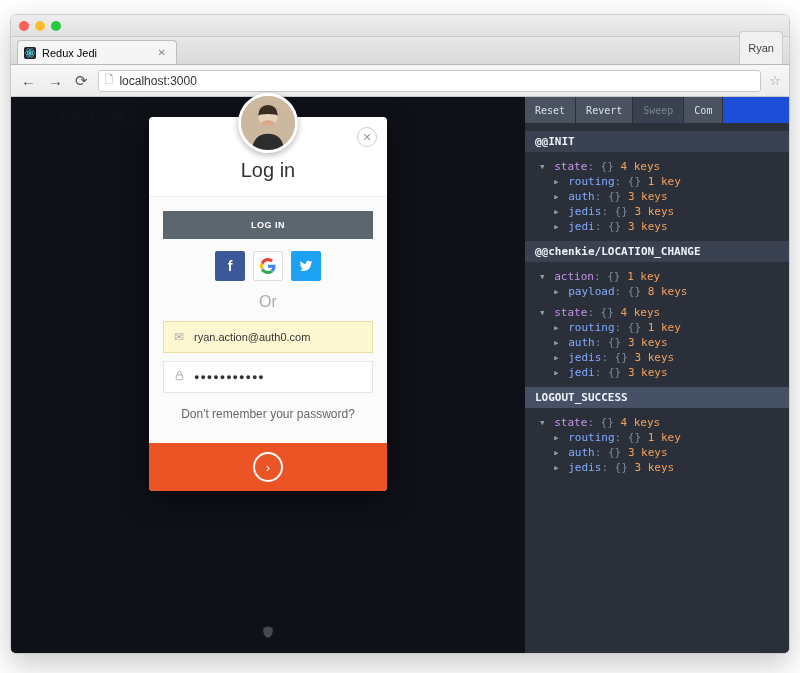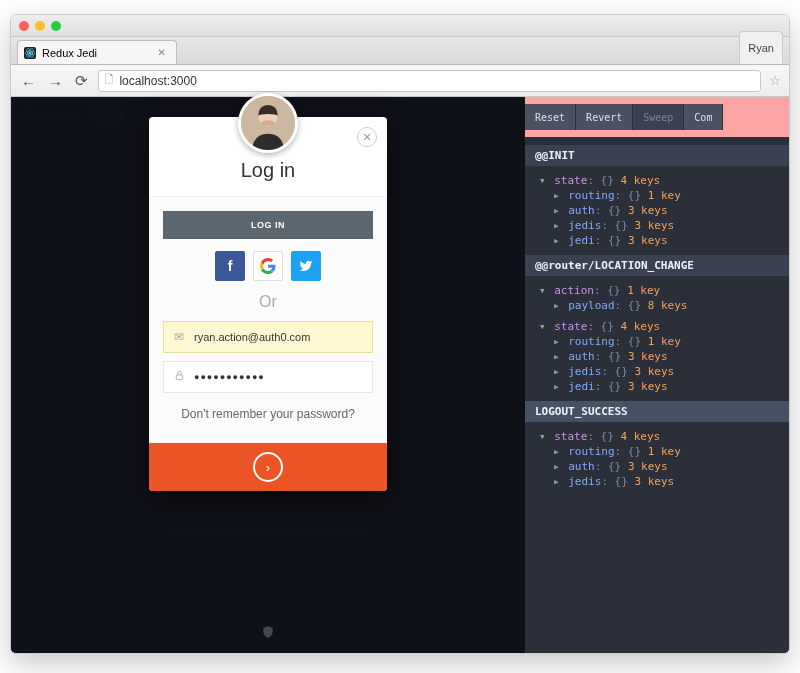--- a/index.html
+++ b/index.html
@@ -44,21 +44,21 @@
 .field.hl { background: #fdf8d2; border-color: #e8e0a0; }
 .field-icon { width: 30px; text-align: center; color: #aaa; font-size: 12px; }
 .field span.val { font-size: 11px; color: #333; }
 .dots-pw { letter-spacing: 1px; font-size: 9px; color: #333; }
 .forgot { text-align: center; font-size: 12px; color: #666; padding: 6px 0 12px; }
 .submit { height: 48px; background: #eb5424; display:flex;align-items:center;justify-content:center; border-radius: 0 0 4px 4px;}
 .go { width: 30px; height: 30px; border-radius: 50%; border: 2px solid #fff; display:flex;align-items:center;justify-content:center; color:#fff; font-size:13px;}
 .shield { position: absolute; bottom: 10px; left: 50%; transform: translateX(-50%); color: #555; opacity: .6; }
 
 .devtools { width: 264px; background: #2a2f3a; color: #b8c5d6; display: flex; flex-direction: column; font-family: Menlo, Consolas, monospace; font-size: 11px; }
-.dt-head { height: 40px; background: #fca5a5; display: flex; align-items: center; }
+.dt-head { height: 26px; background: #1d4ed8; display: flex; align-items: center; }
 .dt-head button { height: 26px; padding: 0 10px; background: #4a5260; border: none; border-right: 1px solid #2a2f3a; color: #d8e0ec; font-size: 10px; font-family: inherit; }
 .dt-head .disabled { color: #7a8290; background: #3a4150; }
 .dt-body { flex: 1; overflow: hidden; padding: 4px 0; }
 .action-hdr { background: #3a4150; padding: 4px 10px; color: #eef2f8; font-weight: 600; margin: 4px 0; }
 .action-hdr.sub { background: #465166; }
 .tree { padding: 3px 10px 3px 14px; }
 .row { padding: 1px 0; white-space: nowrap; }
 .caret { color: #8aa0b8; margin-right: 2px; }
 .k-state { color: #c792ea; }
 .k-key { color: #82aaff; }
@@ -184,21 +184,21 @@
       </div>
       <div class="dt-body" id="dt-body">
           <div class="action-hdr">@@INIT</div>
           <div class="tree">
             <div class="row"><span class="caret">▾</span> <span class="k-state">state</span><span class="k-obj">: {}  </span><span class="k-count">4 keys</span></div>
             <div class="row indent1"><span class="caret">▸</span> <span class="k-key">routing</span><span class="k-obj">: {}  </span><span class="k-count">1 key</span></div>
             <div class="row indent1"><span class="caret">▸</span> <span class="k-key">auth</span><span class="k-obj">: {}  </span><span class="k-count">3 keys</span></div>
             <div class="row indent1"><span class="caret">▸</span> <span class="k-key">jedis</span><span class="k-obj">: {}  </span><span class="k-count">3 keys</span></div>
             <div class="row indent1"><span class="caret">▸</span> <span class="k-key">jedi</span><span class="k-obj">: {}  </span><span class="k-count">3 keys</span></div>
           </div>
-          <div class="action-hdr">@@router/LOCATION_CHANGE</div>
+          <div class="action-hdr">@@chenkie/LOCATION_CHANGE</div>
           <div class="tree">
             <div class="row"><span class="caret">▾</span> <span class="k-state">action</span><span class="k-obj">: {}  </span><span class="k-count">1 key</span></div>
             <div class="row indent1"><span class="caret">▸</span> <span class="k-key">payload</span><span class="k-obj">: {}  </span><span class="k-count">8 keys</span></div>
           </div>
           <div class="tree">
             <div class="row"><span class="caret">▾</span> <span class="k-state">state</span><span class="k-obj">: {}  </span><span class="k-count">4 keys</span></div>
             <div class="row indent1"><span class="caret">▸</span> <span class="k-key">routing</span><span class="k-obj">: {}  </span><span class="k-count">1 key</span></div>
             <div class="row indent1"><span class="caret">▸</span> <span class="k-key">auth</span><span class="k-obj">: {}  </span><span class="k-count">3 keys</span></div>
             <div class="row indent1"><span class="caret">▸</span> <span class="k-key">jedis</span><span class="k-obj">: {}  </span><span class="k-count">3 keys</span></div>
             <div class="row indent1"><span class="caret">▸</span> <span class="k-key">jedi</span><span class="k-obj">: {}  </span><span class="k-count">3 keys</span></div>

